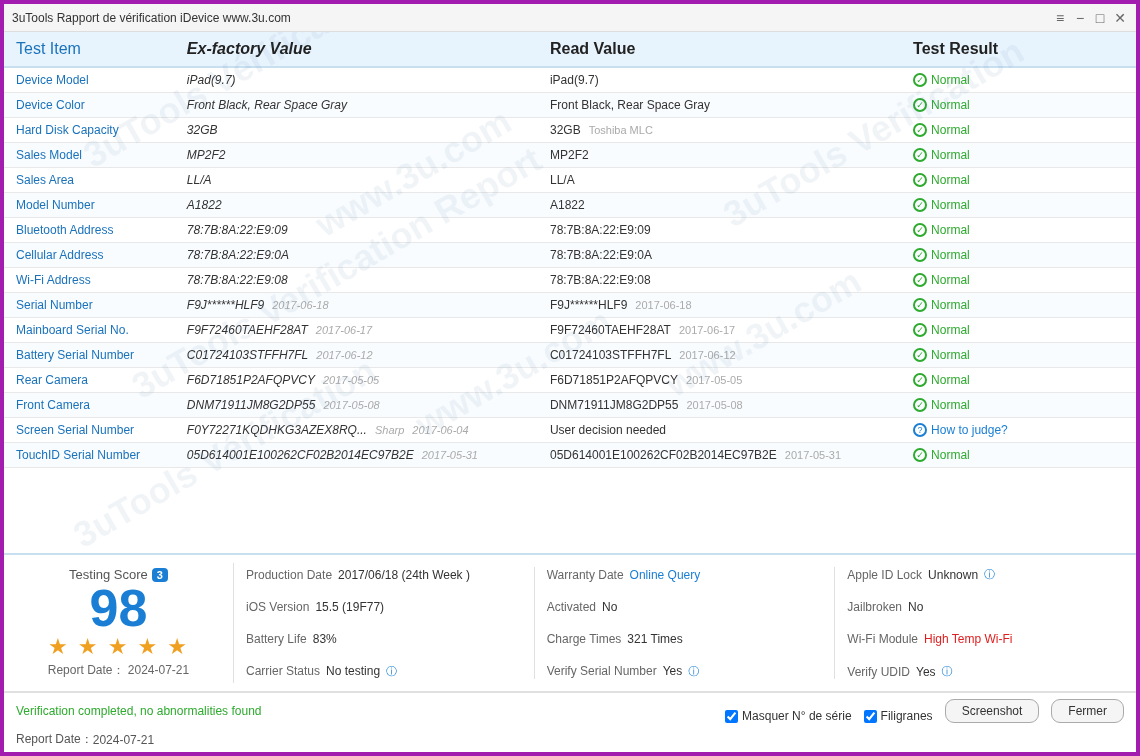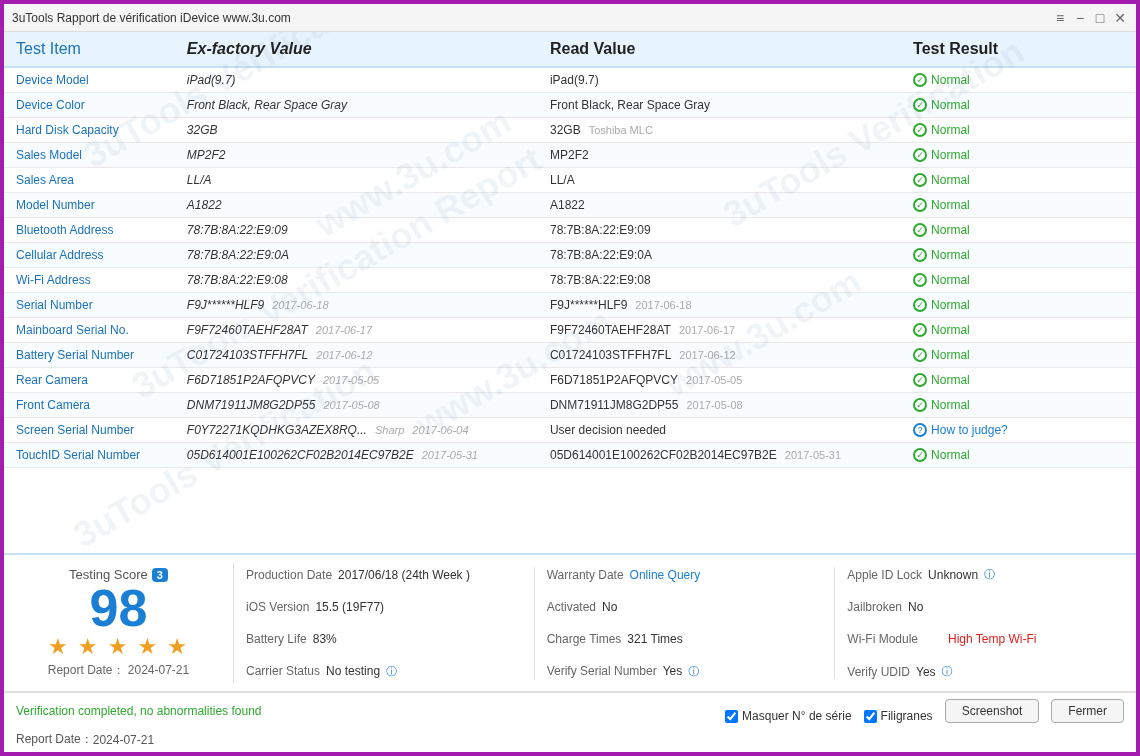--- a/index.html
+++ b/index.html
@@ -208,21 +208,21 @@
     .info-col:last-child { border-right: none; }
     .info-row {
       display: flex;
       align-items: center;
       gap: 6px;
       font-size: 12px;
     }
     .info-label { color: #666; white-space: nowrap; }
     .info-value { color: #333; font-weight: 500; }
     .info-value-blue { color: #1a7fd4; font-weight: 500; }
-    .info-value-red { color: #e02020; font-weight: 500; margin-left: 24px; }
+    .info-value-red { color: #e02020; font-weight: 500; }
     .footer-bar {
       display: flex;
       align-items: center;
       padding: 6px 12px;
       background: #fff;
       border-top: 1px solid #e0e0e0;
     }
     .verification-text {
       color: #2eaa2e;
       font-size: 12px;
@@ -239,21 +239,21 @@
       gap: 4px;
       font-size: 12px;
       color: #333;
       cursor: pointer;
     }
     .checkbox-label input { cursor: pointer; }
     .btn {
       padding: 4px 16px;
       border: 1px solid #aaa;
       background: #f5f5f5;
-      border-radius: 4px;
+      border-radius: 9px;
       cursor: pointer;
       font-size: 12px;
       color: #333;
     }
   </style>
 </head>
 <body>
 
 <div class="window">
 

